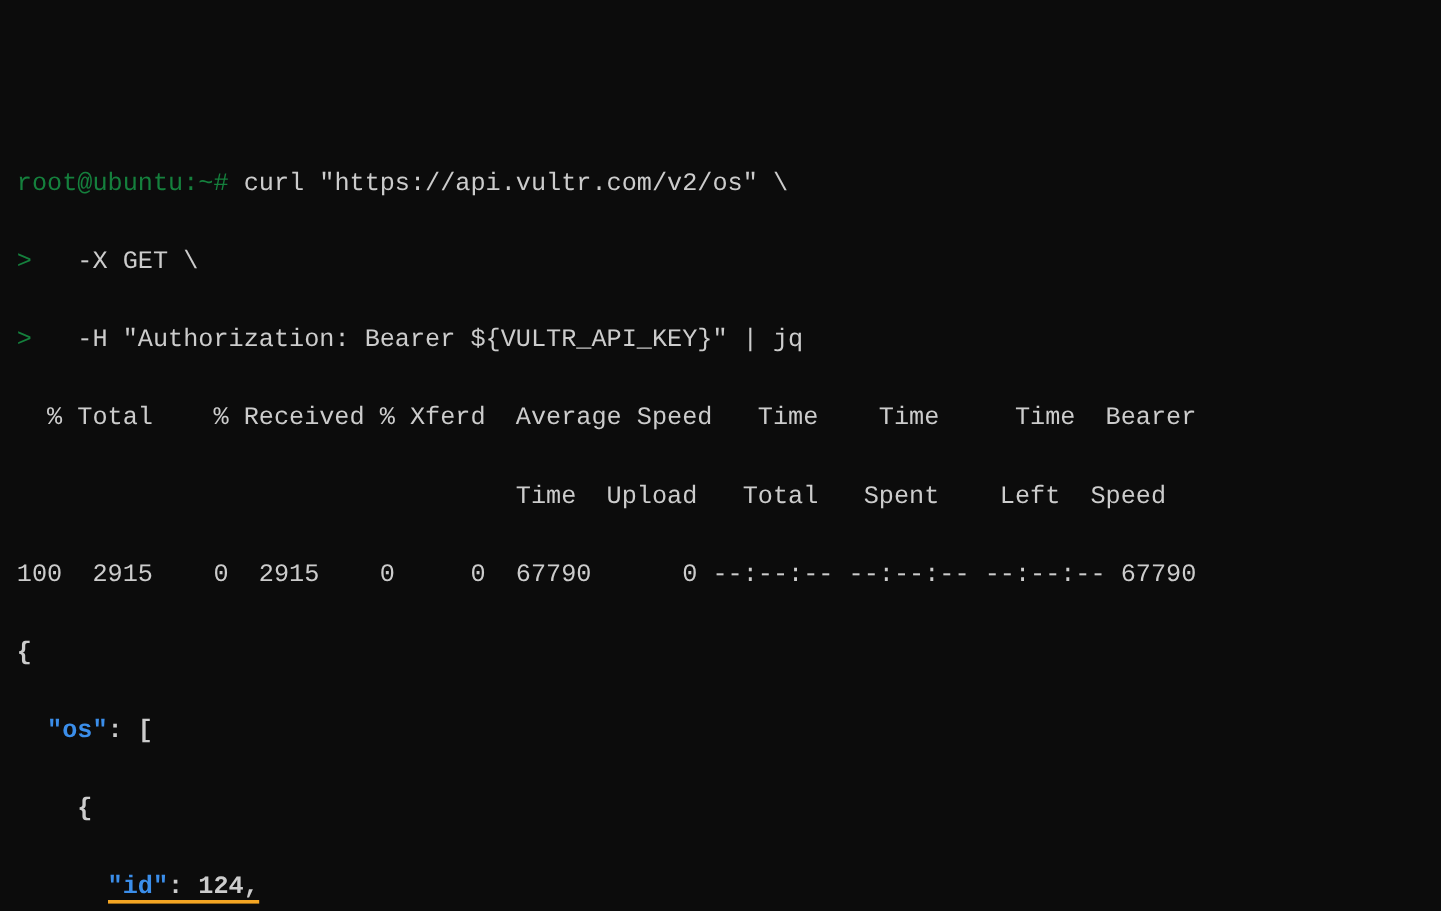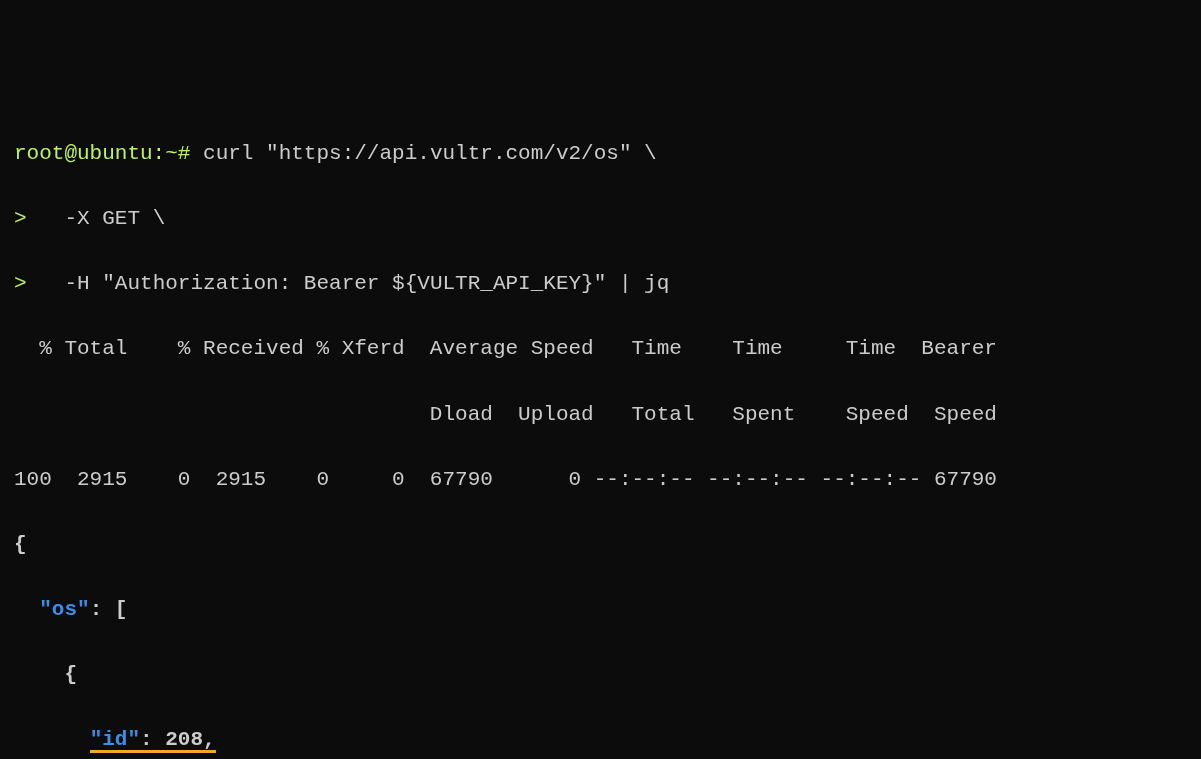--- a/index.html
+++ b/index.html
@@ -16,21 +16,21 @@
       padding: 8px 14px;
       width: 1201px;
       height: 759px;
       overflow: hidden;
       white-space: pre;
     }
     .line {
       white-space: pre;
     }
     .prompt {
-      color: #bef264;
+      color: #15803d;
     }
     .key {
       color: #3b8eea;
       font-weight: bold;
     }
     .number {
       color: #cccccc;
     }
     .punct {
       color: #cccccc;
@@ -47,26 +47,26 @@
   </style>
 </head>
 <body>
 
 
 
 <div class="line"><span class="prompt">root@ubuntu:~#</span><span> curl "https://api.vultr.com/v2/os" \</span></div>
 <div class="line"><span class="prompt">&gt;</span><span>   -X GET \</span></div>
 <div class="line"><span class="prompt">&gt;</span><span>   -H "Authorization: Bearer ${VULTR_API_KEY}" | jq</span></div>
 <div class="line">  % Total    % Received % Xferd  Average Speed   Time    Time     Time  Bearer</div>
-<div class="line">                                 Dload  Upload   Total   Spent    Speed  Speed</div>
+<div class="line">                                 Time  Upload   Total   Spent    Left  Speed</div>
 <div class="line">100  2915    0  2915    0     0  67790      0 --:--:-- --:--:-- --:--:-- 67790</div>
 <div class="line bold">{</div>
 <div class="line">  <span class="key">"os"</span><span class="punct bold">: [</span></div>
 <div class="line bold">    {</div>
-<div class="line">      <span class="underline"><span class="key">"id"</span><span class="punct bold">: </span><span class="number bold">208</span><span class="punct bold">,</span></span></div>
+<div class="line">      <span class="underline"><span class="key">"id"</span><span class="punct bold">: </span><span class="number bold">124</span><span class="punct bold">,</span></span></div>
 
 
 
 
 
 
 
 
 
 

